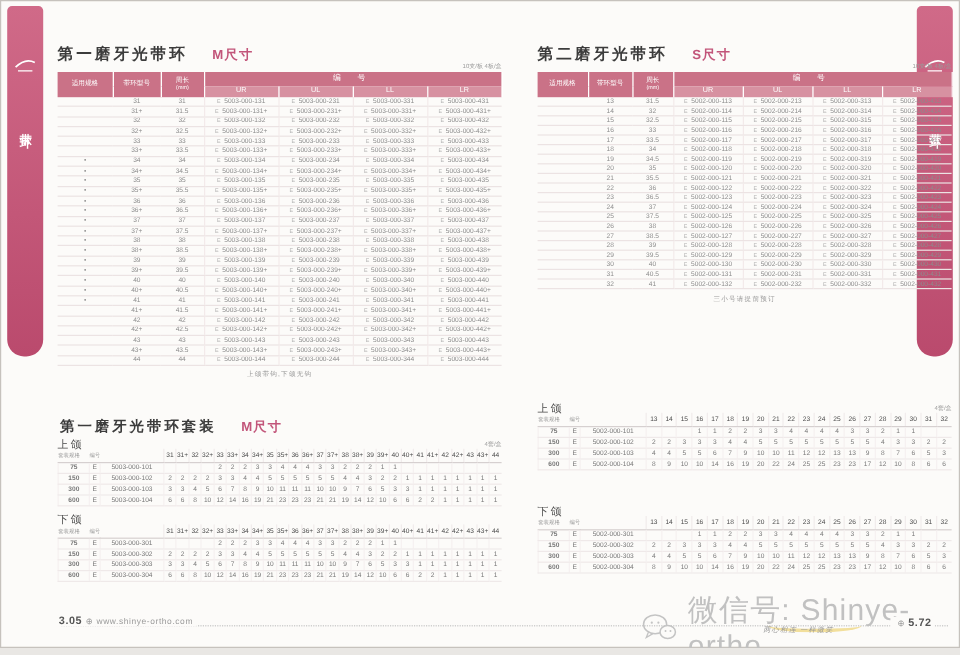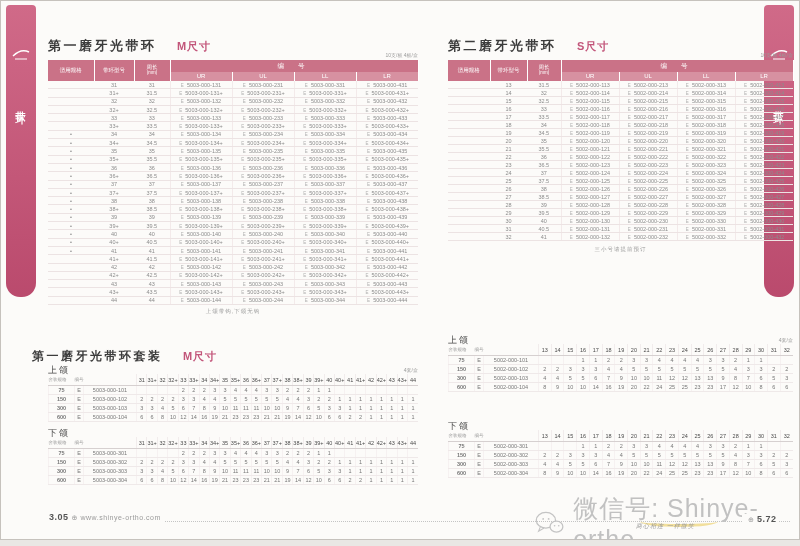--- a/index.html
+++ b/index.html
@@ -346,21 +346,21 @@
             <td class="codecell"><span class="flag">E</span><span>5003-000-144</span></td>
             <td class="codecell"><span class="flag">E</span><span>5003-000-244</span></td>
             <td class="codecell"><span class="flag">E</span><span>5003-000-344</span></td>
             <td class="codecell"><span class="flag">E</span><span>5003-000-444</span></td>
           </tr>
         </tbody>
       </table>
     </div>
   <div class="abs footnote" style="left:48px;top:308px;width:370px;">上颌带钩,下颌无钩</div>
 
-  <div class="abs" style="left:32px;top:346px;">
+  <div class="abs" style="left:50px;top:346px;">
     <span class="sec-title small">第一磨牙光带环套装</span>
     <span class="size-label">M尺寸</span>
   </div>
   <div class="abs jaw-label" style="left:48px;top:364px;">上颌</div>
   <div class="abs pack-note" style="left:340px;top:367px;width:78px;">4套/盒</div>
   <div class="abs" id="l-upper" style="left:48px;top:374px;width:370px;">
       <table class="stable">
         <colgroup>
           <col style="width: 26px;">
           <col style="width: 9px;">

